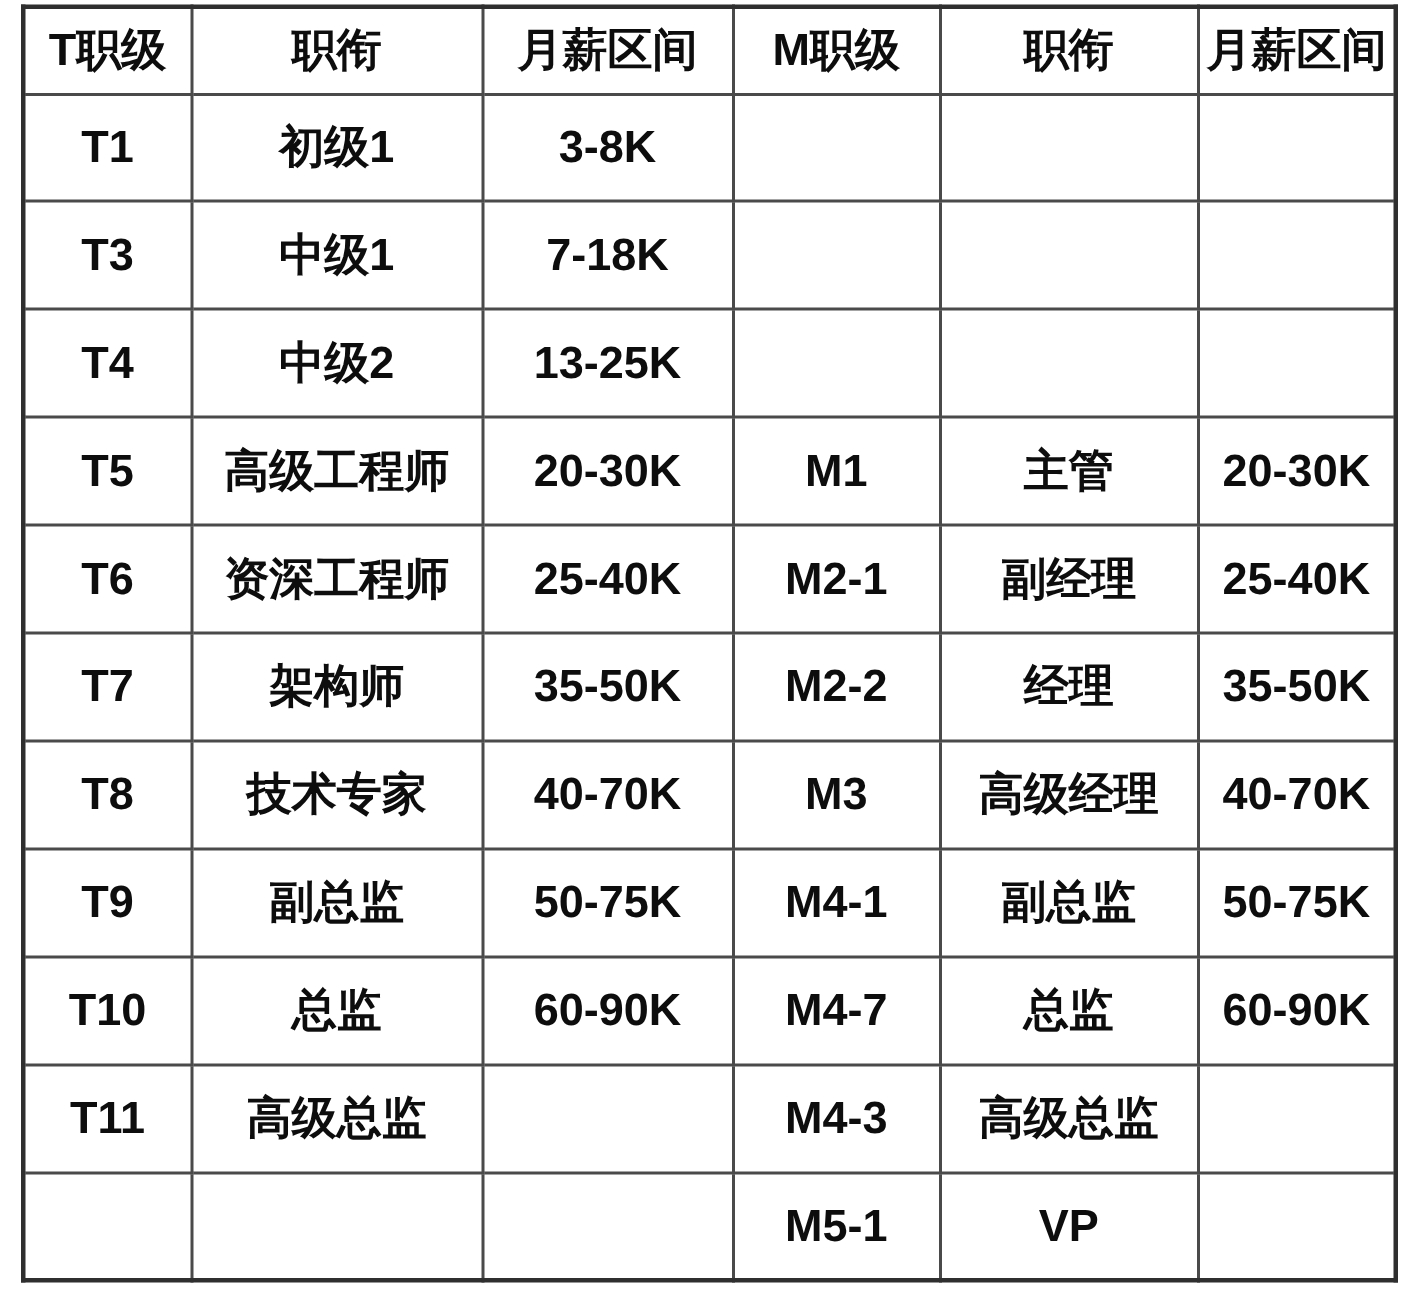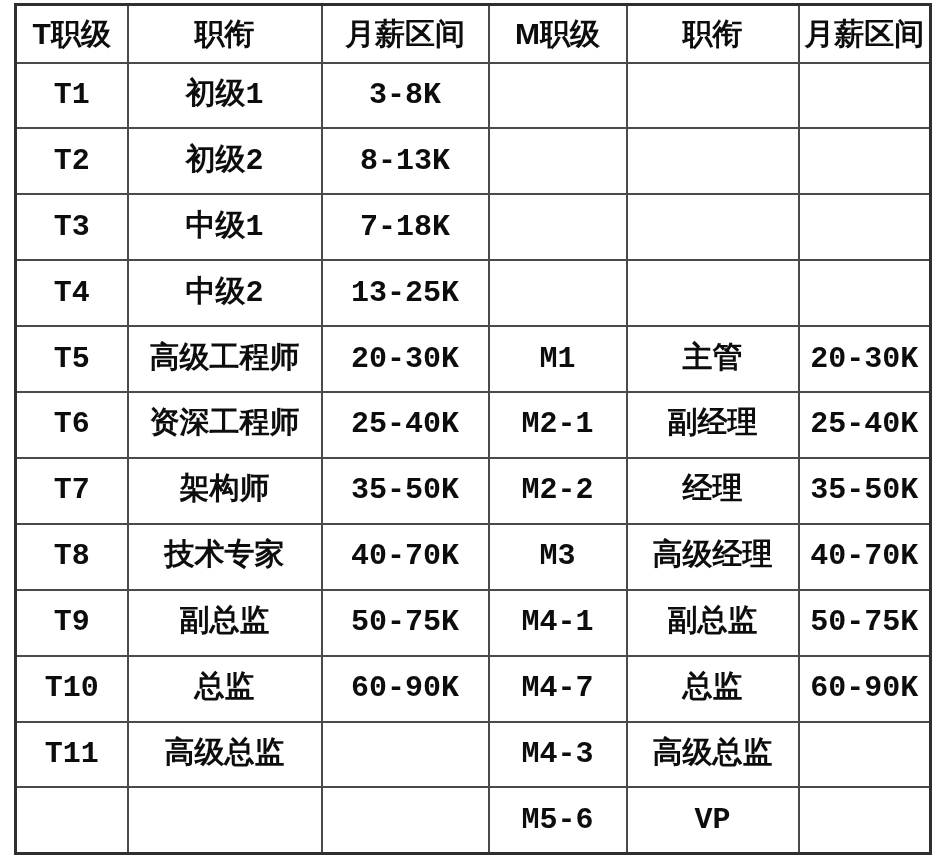--- a/index.html
+++ b/index.html
@@ -34,21 +34,21 @@
     vertical-align: middle;
     font-weight: 700;
     color: #0d0d0d;
     font-size: 30px;
     line-height: 1.1;
     padding: 0;
     overflow: hidden;
     white-space: nowrap;
   }
   table.levels thead tr { height: 58px; }
-  table.levels tbody tr { height: 56.7px; font-family: Liberation Mono, monospace; }
+  table.levels tbody tr { height: 56.7px; }
 </style>
 </head>
 <body>
 
 <div class="page">
   <table class="levels">
     <colgroup>
       <col style="width:112px">
       <col style="width:194px">
       <col style="width:167px">
@@ -64,28 +64,20 @@
         <th>M职级</th>
         <th>职衔</th>
         <th>月薪区间</th>
       </tr>
     </thead>
     <tbody>
       <tr>
         <td>T1</td>
           <td>初级1</td>
           <td>3-8K</td>
-          <td></td>
-          <td></td>
-          <td></td>
-      </tr>
-      <tr>
-        <td>T2</td>
-          <td>初级2</td>
-          <td>8-13K</td>
           <td></td>
           <td></td>
           <td></td>
       </tr>
       <tr>
         <td>T3</td>
           <td>中级1</td>
           <td>7-18K</td>
           <td></td>
           <td></td>
@@ -152,19 +144,19 @@
           <td>高级总监</td>
           <td></td>
           <td>M4-3</td>
           <td>高级总监</td>
           <td></td>
       </tr>
       <tr>
         <td></td>
           <td></td>
           <td></td>
-          <td>M5-6</td>
+          <td>M5-1</td>
           <td>VP</td>
           <td></td>
       </tr>
     </tbody>
   </table>
 </div>
 
 </body></html>

